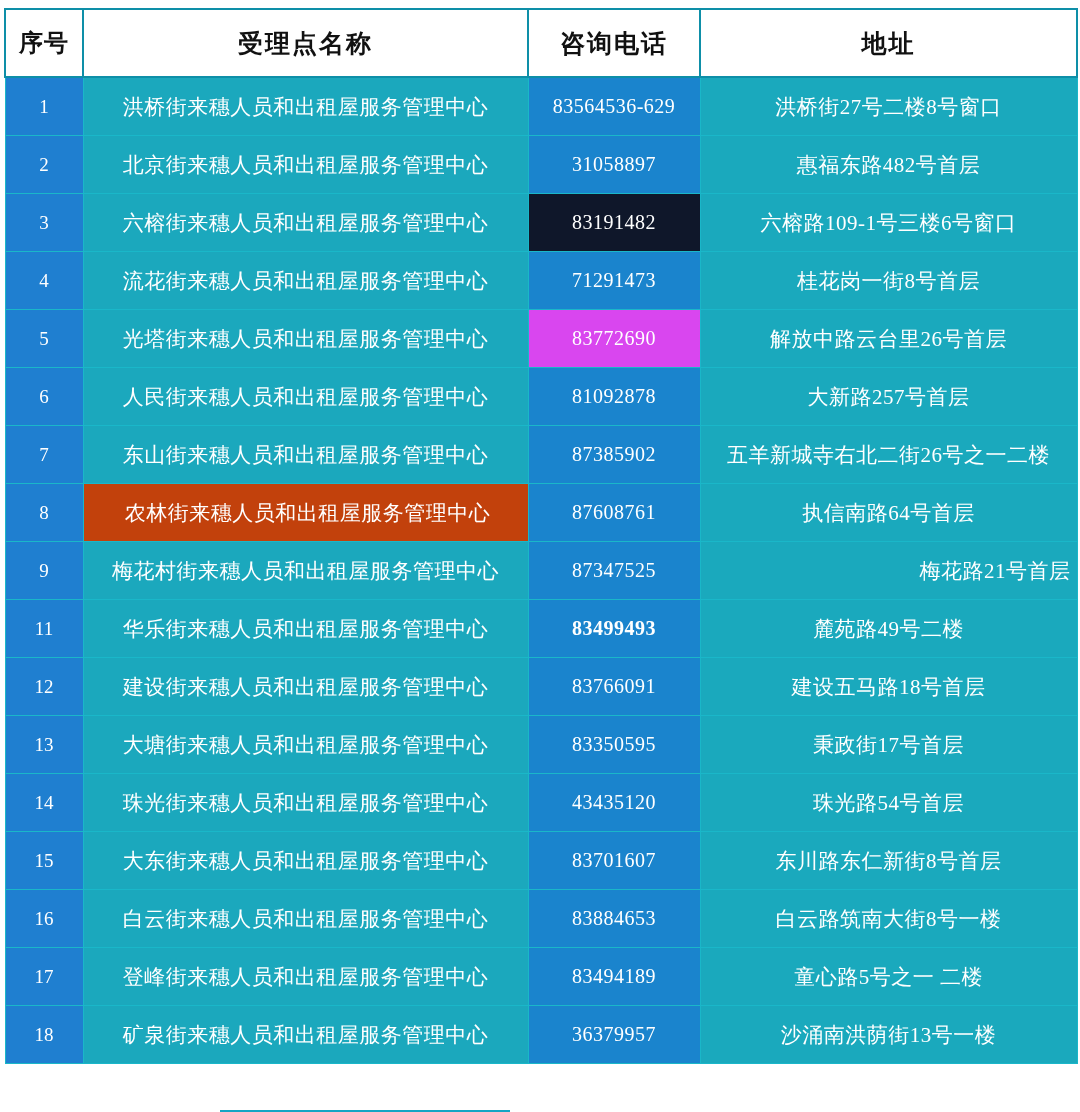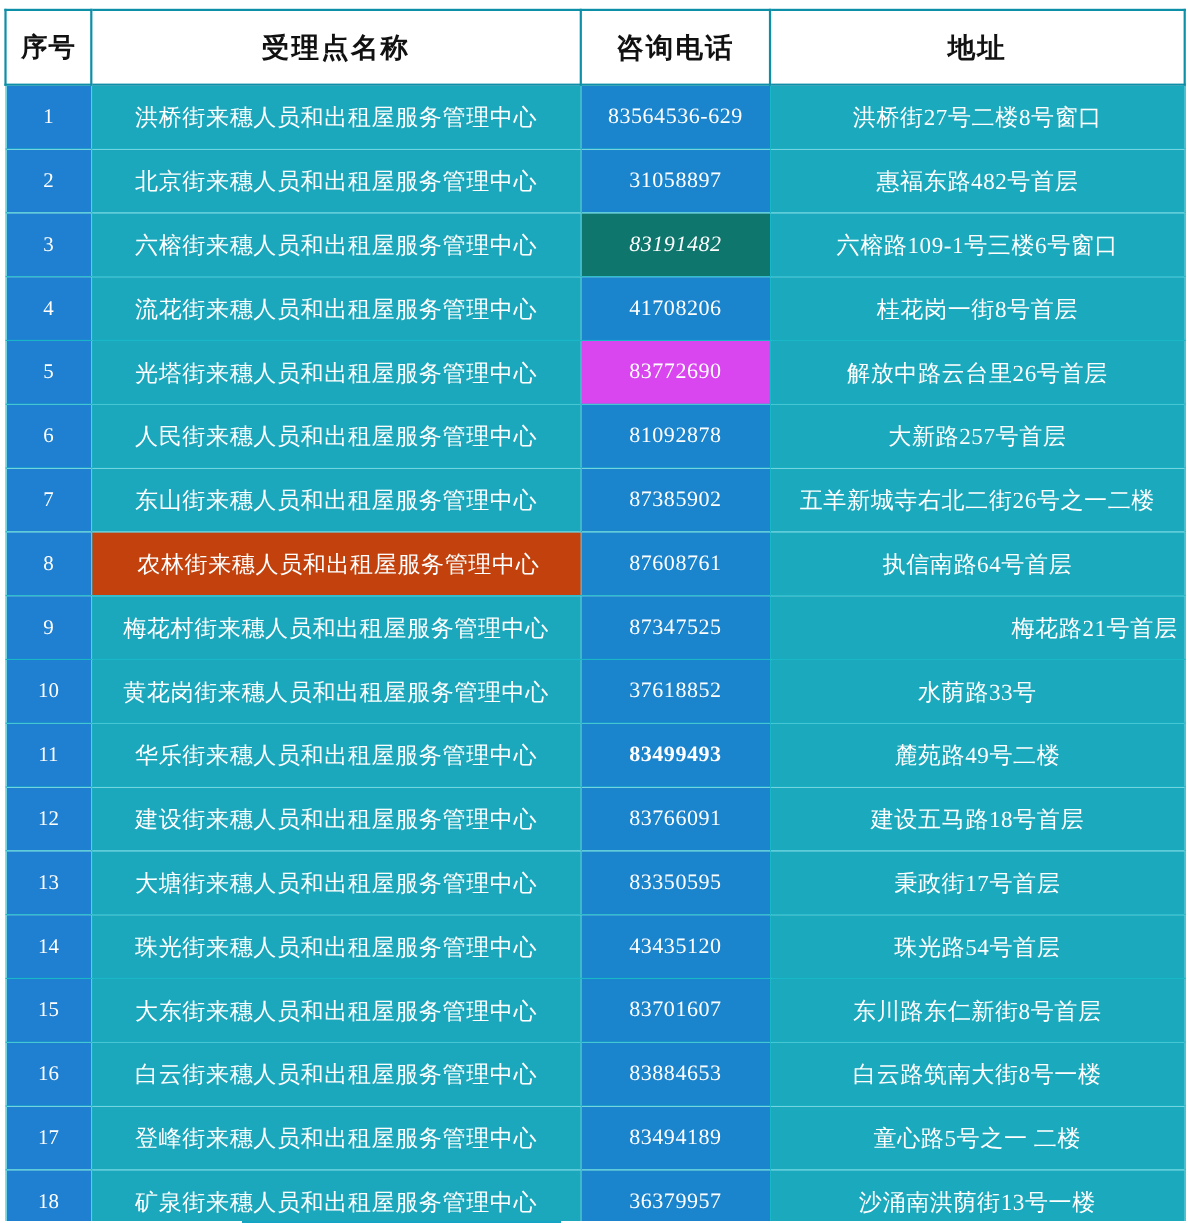--- a/index.html
+++ b/index.html
@@ -117,27 +117,27 @@
         </tr>
         <tr>
           <td class="cell-index" style="background: rgb(31, 127, 208);">2</td>
           <td class="cell-name" style="background: rgb(27, 168, 189);">北京街来穗人员和出租屋服务管理中心</td>
           <td class="cell-phone" style="background: rgb(26, 132, 205);">31058897</td>
           <td class="cell-addr" style="background: rgb(26, 169, 189);">惠福东路482号首层</td>
         </tr>
         <tr>
           <td class="cell-index" style="background: rgb(31, 127, 208);">3</td>
           <td class="cell-name" style="background: rgb(27, 168, 189);">六榕街来穗人员和出租屋服务管理中心</td>
-          <td class="cell-phone" style="background: #0f766e; font-style: italic;">83191482</td>
+          <td class="cell-phone" style="background: #0f172a;">83191482</td>
           <td class="cell-addr" style="background: rgb(26, 169, 189);">六榕路109-1号三楼6号窗口</td>
         </tr>
         <tr>
           <td class="cell-index" style="background: rgb(31, 127, 208);">4</td>
           <td class="cell-name" style="background: rgb(27, 168, 189);">流花街来穗人员和出租屋服务管理中心</td>
-          <td class="cell-phone" style="background: rgb(26, 132, 205);">41708206</td>
+          <td class="cell-phone" style="background: rgb(26, 132, 205);">71291473</td>
           <td class="cell-addr" style="background: rgb(26, 169, 189);">桂花岗一街8号首层</td>
         </tr>
         <tr>
           <td class="cell-index" style="background: rgb(31, 127, 208);">5</td>
           <td class="cell-name" style="background: rgb(27, 168, 189);">光塔街来穗人员和出租屋服务管理中心</td>
           <td class="cell-phone" style="background: #d946ef;">83772690</td>
           <td class="cell-addr" style="background: rgb(26, 169, 189);">解放中路云台里26号首层</td>
         </tr>
         <tr>
           <td class="cell-index" style="background: rgb(31, 127, 208);">6</td>
@@ -157,26 +157,20 @@
           <td class="cell-phone" style="background: rgb(26, 132, 205);">87608761</td>
           <td class="cell-addr" style="background: rgb(26, 169, 189);">执信南路64号首层</td>
         </tr>
         <tr>
           <td class="cell-index" style="background: rgb(31, 127, 208);">9</td>
           <td class="cell-name" style="background: rgb(27, 168, 189);">梅花村街来穗人员和出租屋服务管理中心</td>
           <td class="cell-phone" style="background: rgb(26, 132, 205);">87347525</td>
           <td class="cell-addr" style="background: rgb(26, 169, 189); text-align: right;">梅花路21号首层</td>
         </tr>
         <tr>
-          <td class="cell-index" style="background: rgb(31, 127, 208);">10</td>
-          <td class="cell-name" style="background: rgb(27, 168, 189);">黄花岗街来穗人员和出租屋服务管理中心</td>
-          <td class="cell-phone" style="background: rgb(26, 132, 205);">37618852</td>
-          <td class="cell-addr" style="background: rgb(26, 169, 189);">水荫路33号</td>
-        </tr>
-        <tr>
           <td class="cell-index" style="background: rgb(31, 127, 208);">11</td>
           <td class="cell-name" style="background: rgb(27, 168, 189);">华乐街来穗人员和出租屋服务管理中心</td>
           <td class="cell-phone" style="background: rgb(26, 132, 205); font-weight: bold;">83499493</td>
           <td class="cell-addr" style="background: rgb(26, 169, 189);">麓苑路49号二楼</td>
         </tr>
         <tr>
           <td class="cell-index" style="background: rgb(31, 127, 208);">12</td>
           <td class="cell-name" style="background: rgb(27, 168, 189);">建设街来穗人员和出租屋服务管理中心</td>
           <td class="cell-phone" style="background: rgb(26, 132, 205);">83766091</td>
           <td class="cell-addr" style="background: rgb(26, 169, 189);">建设五马路18号首层</td>

